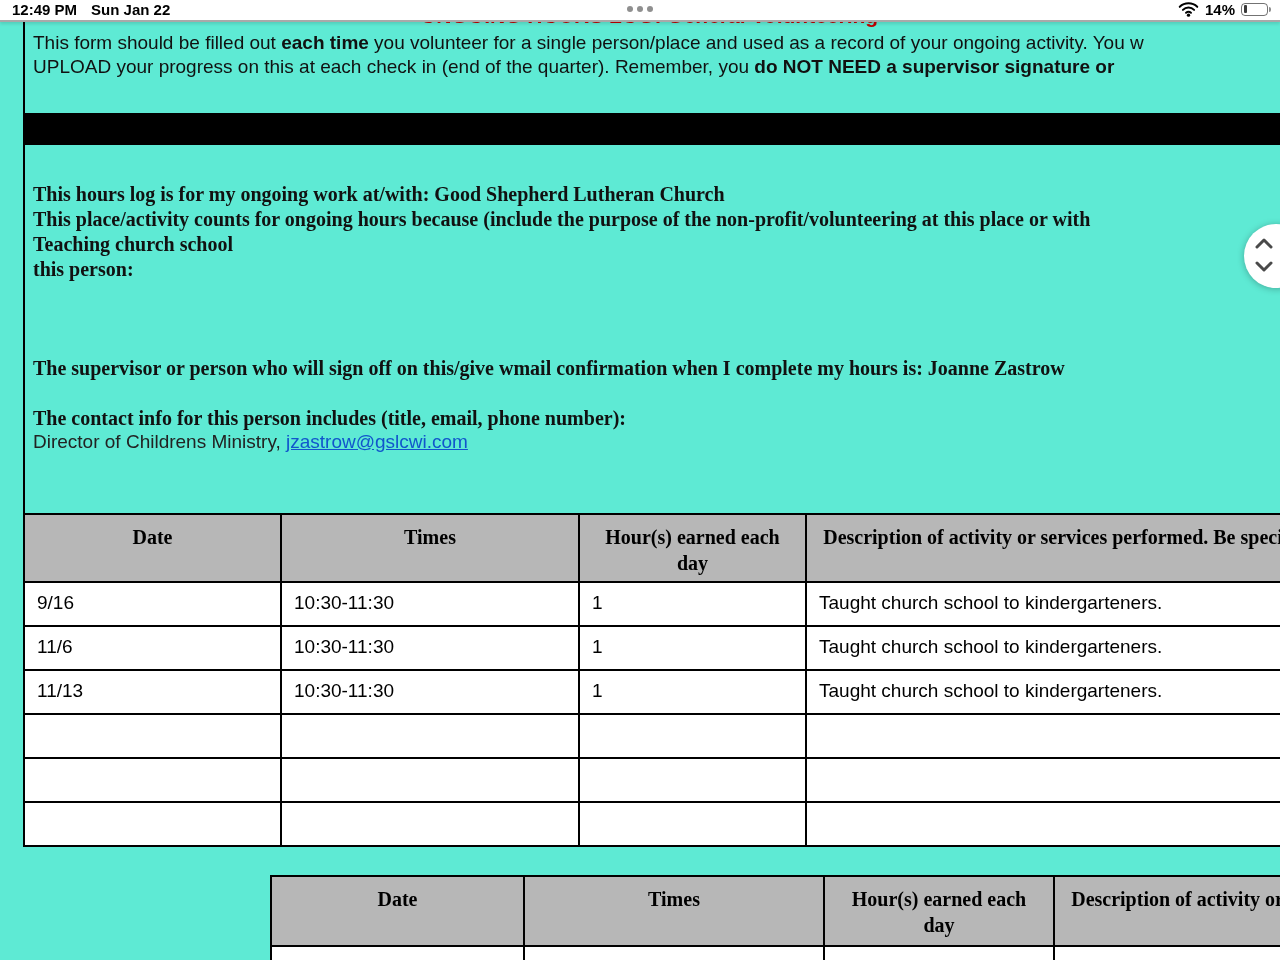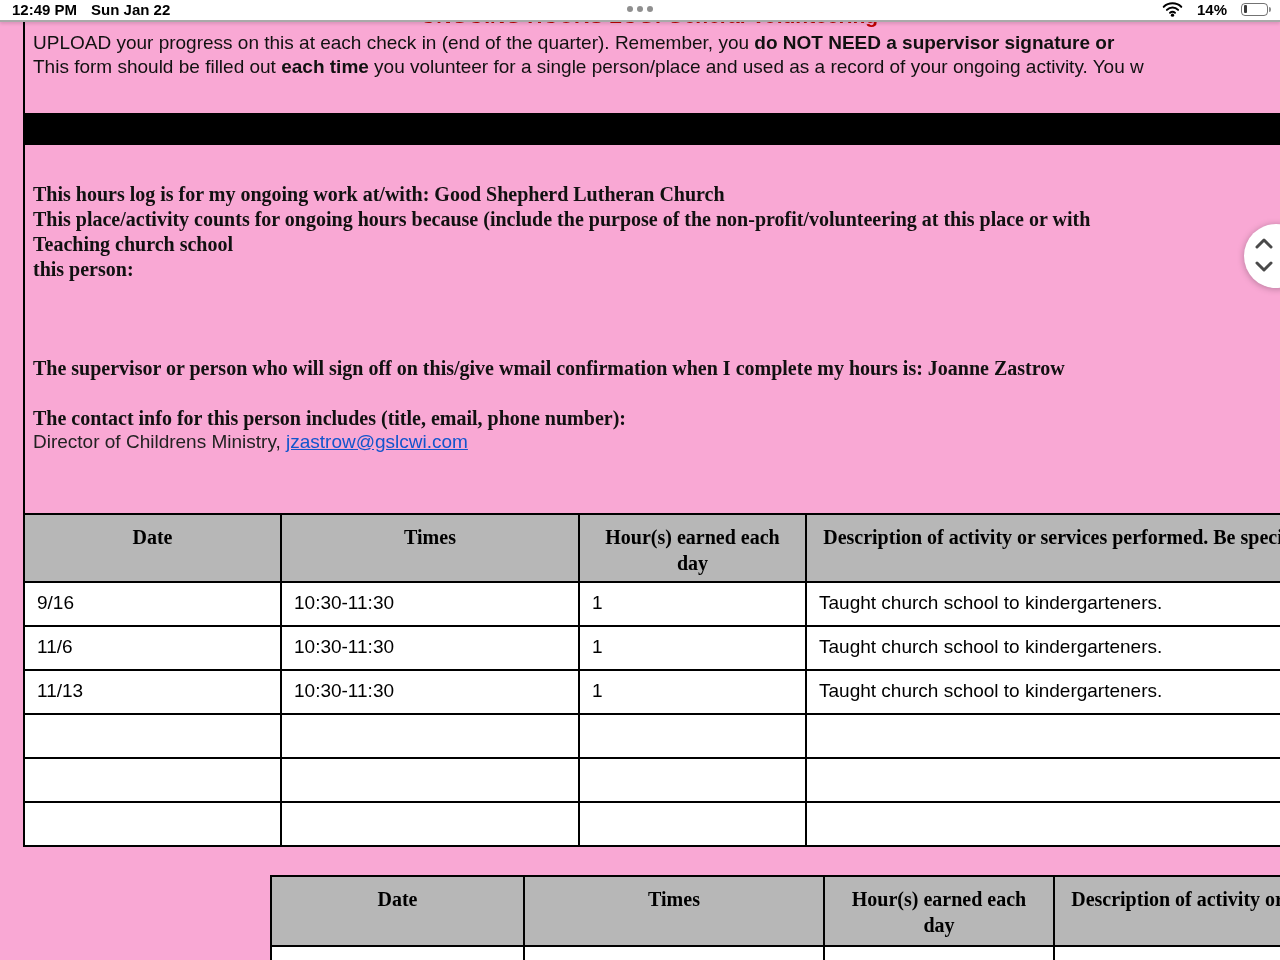--- a/index.html
+++ b/index.html
@@ -1,30 +1,30 @@
 <!DOCTYPE html>
 <html><head>
 <meta charset="utf-8">
 <style>
   * { margin:0; padding:0; box-sizing:border-box; }
   html,body { width:1280px; height:960px; }
   body { font-family:"Liberation Sans", sans-serif; background:#fff; }
-  #screen { position:relative; width:1280px; height:960px; overflow:hidden; background:#f9a8d4; }
+  #screen { position:relative; width:1280px; height:960px; overflow:hidden; background:#5eead4; }
 
   
   .statusbar {
     position:absolute; left:0; top:0; width:1280px; height:22px;
     background:#fff; z-index:10;
     border-bottom:2px solid #a9a9a9;
     box-shadow:0 2px 3px rgba(0,0,0,0.12);
     display:flex; align-items:center; justify-content:space-between;
     padding:0 12px 2px 12px;
   }
   .sb-left { display:flex; gap:14px; align-items:center; font-size:15px; font-weight:600; color:#000; }
-  .sb-right { display:flex; gap:14px; align-items:center; font-size:15px; font-weight:600; color:#000; }
+  .sb-right { display:flex; gap:6px; align-items:center; font-size:15px; font-weight:600; color:#000; }
   .sb-dots { position:absolute; left:50%; top:6px; transform:translateX(-50%); display:flex; gap:4px; }
   .sb-dots i { width:6px; height:6px; border-radius:50%; background:#8f8f8f; }
   .battery-shell { position:relative; width:27px; height:13px; border:1.5px solid rgba(0,0,0,0.55); border-radius:4px; }
   .battery-fill { position:absolute; left:1.5px; top:1.5px; bottom:1.5px; width:3px; background:#3a3a3a; border-radius:1px; }
   .battery-nub { position:absolute; right:-4px; top:3.5px; width:2.5px; height:5px; background:rgba(0,0,0,0.45); border-radius:0 2px 2px 0; }
 
   
   .clipped-title {
     position:absolute; left:420px; top:4px; z-index:1;
     font-size:21px; font-weight:bold; color:#c00000; white-space:nowrap;
@@ -101,22 +101,22 @@
         <span class="battery-fill"></span>
         <span class="battery-nub"></span>
       </span>
     </div>
   </div>
 
   <div class="page-border-left"></div>
   <div class="divider-bar"></div>
 
   <div class="intro">
+    <div class="ln"><span>This form should be filled out </span><span class="b">each time</span><span> you volunteer for a single person/place and used as a record of your ongoing activity. You w</span></div>
     <div class="ln"><span>UPLOAD your progress on this at each check in (end of the quarter). Remember, you </span><span class="b">do NOT NEED a supervisor signature or</span></div>
-    <div class="ln"><span>This form should be filled out </span><span class="b">each time</span><span> you volunteer for a single person/place and used as a record of your ongoing activity. You w</span></div>
   </div>
 
   <div class="details-block serif">
     <div style="white-space:nowrap;">This hours log is for my ongoing work at/with: Good Shepherd Lutheran Church</div>
     <div style="white-space:nowrap;">This place/activity counts for ongoing hours because (include the purpose of the non-profit/volunteering at this place or with</div>
     <div>Teaching church school</div>
     <div>this person:</div>
   </div>
 
   <div class="supervisor-line serif">The supervisor or person who will sign off on this/give wmail confirmation when I complete my hours is: Joanne Zastrow</div>

